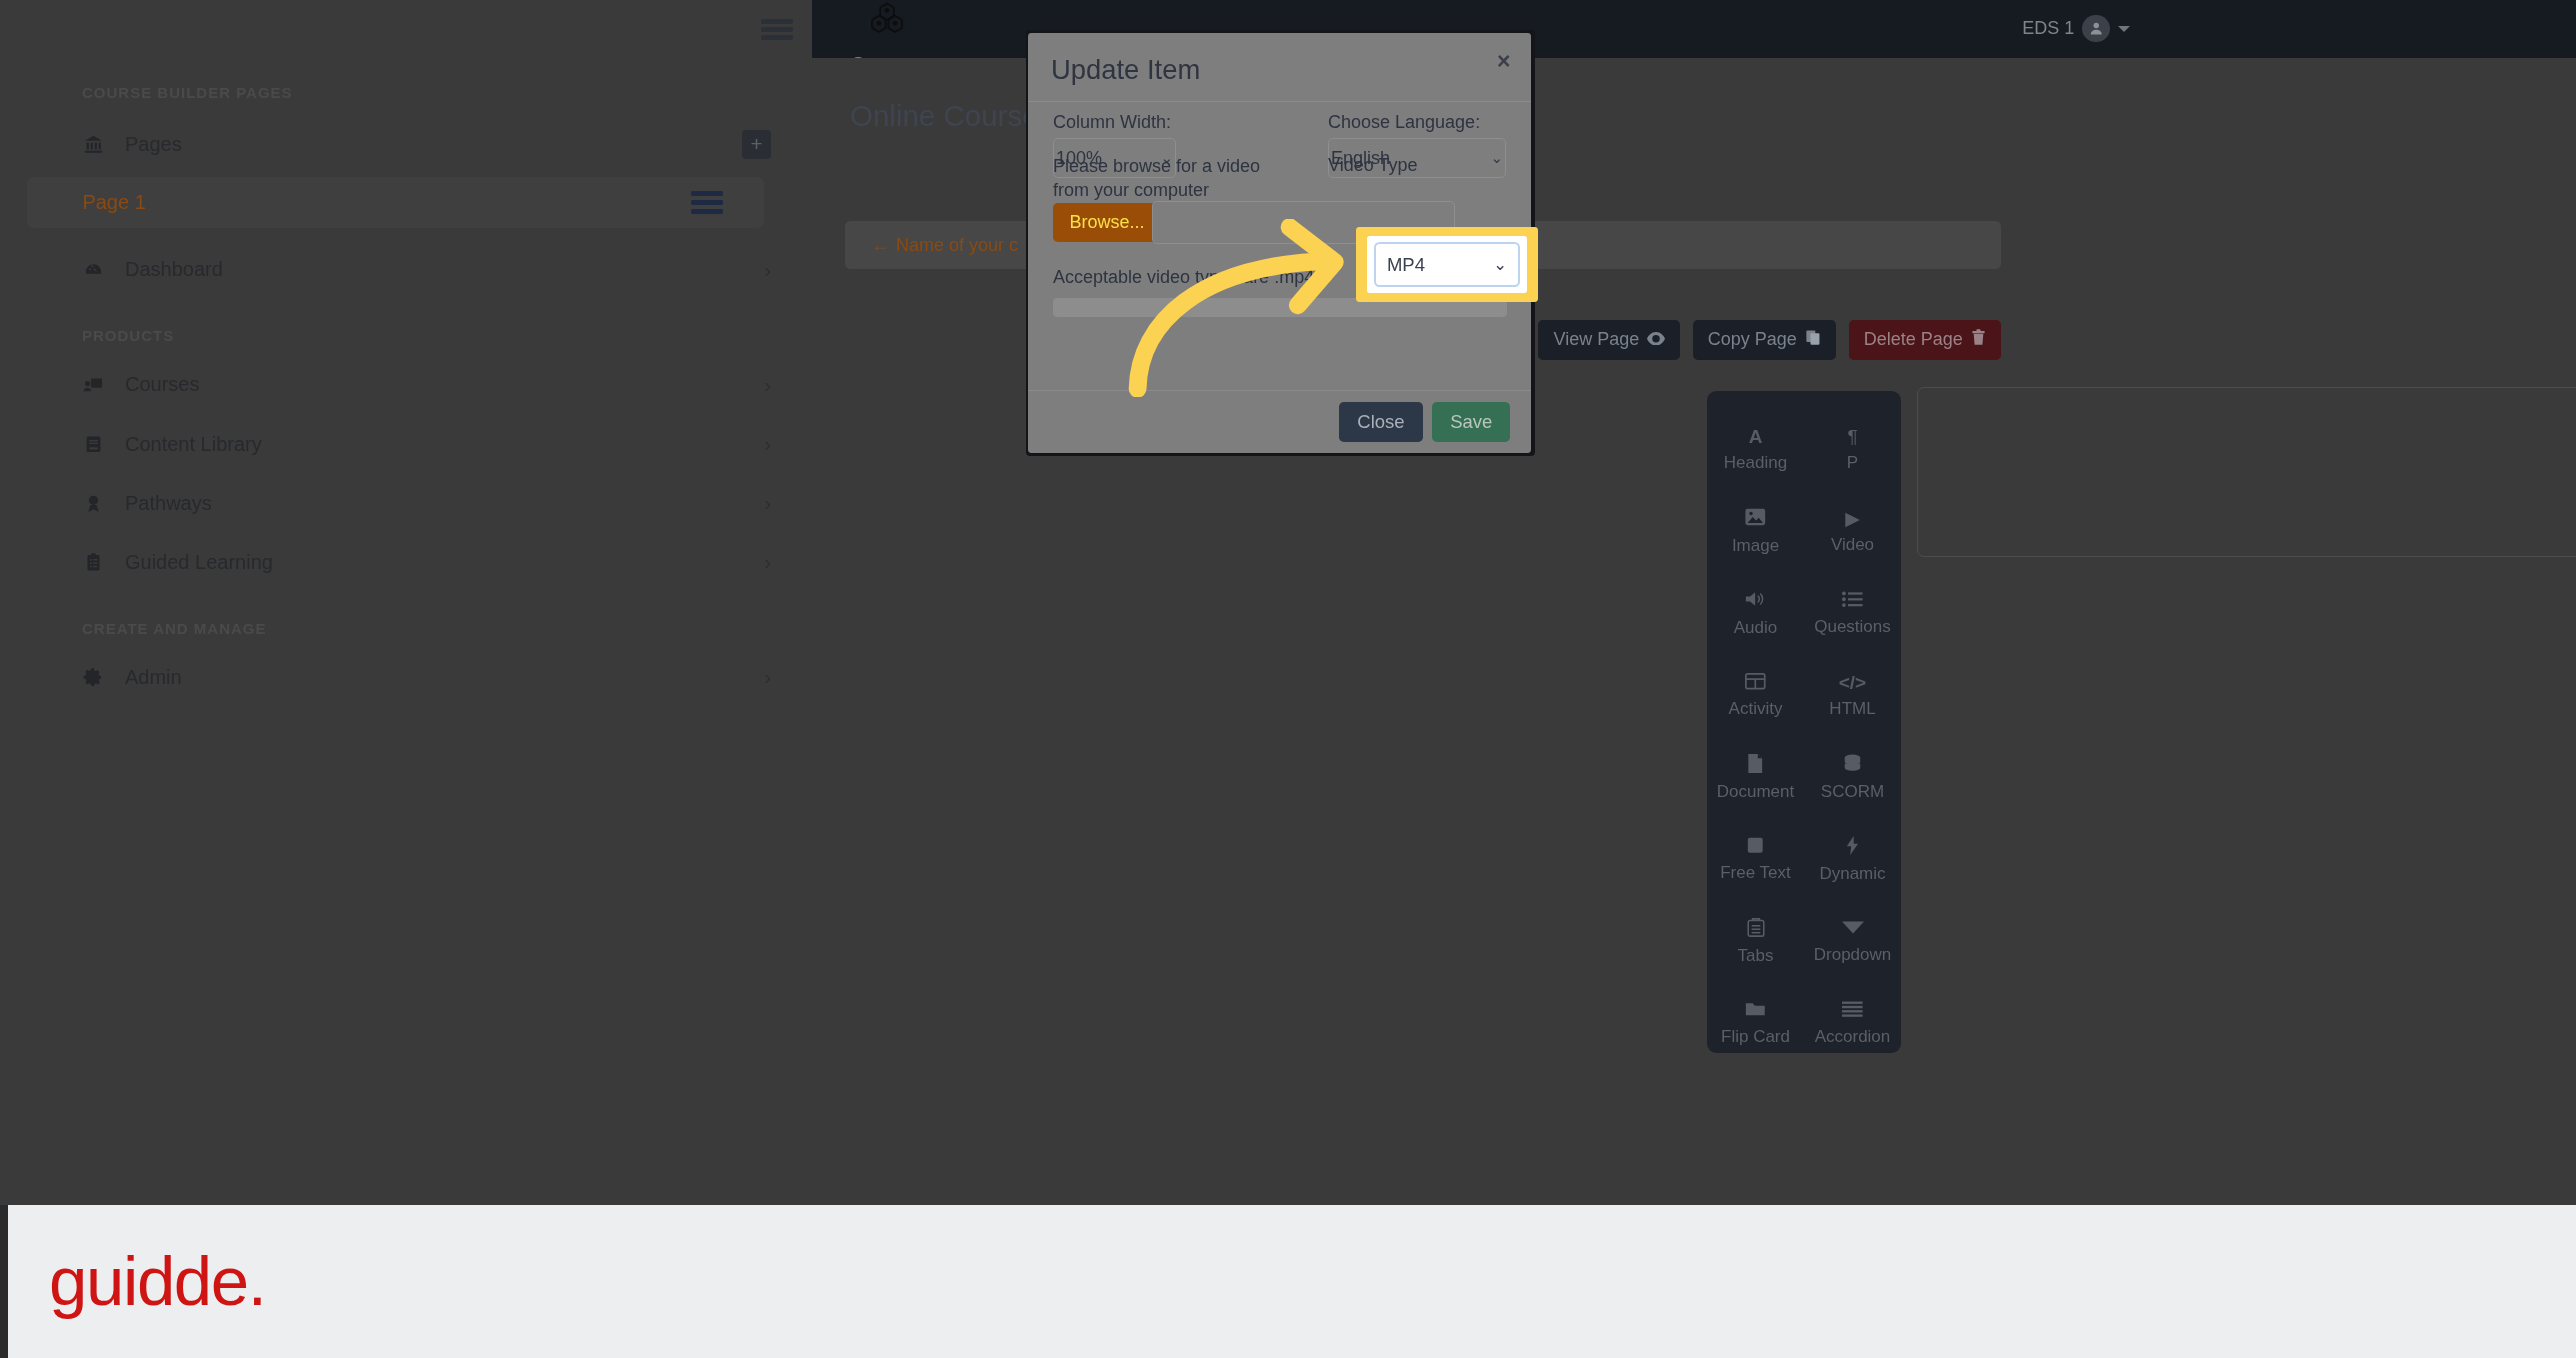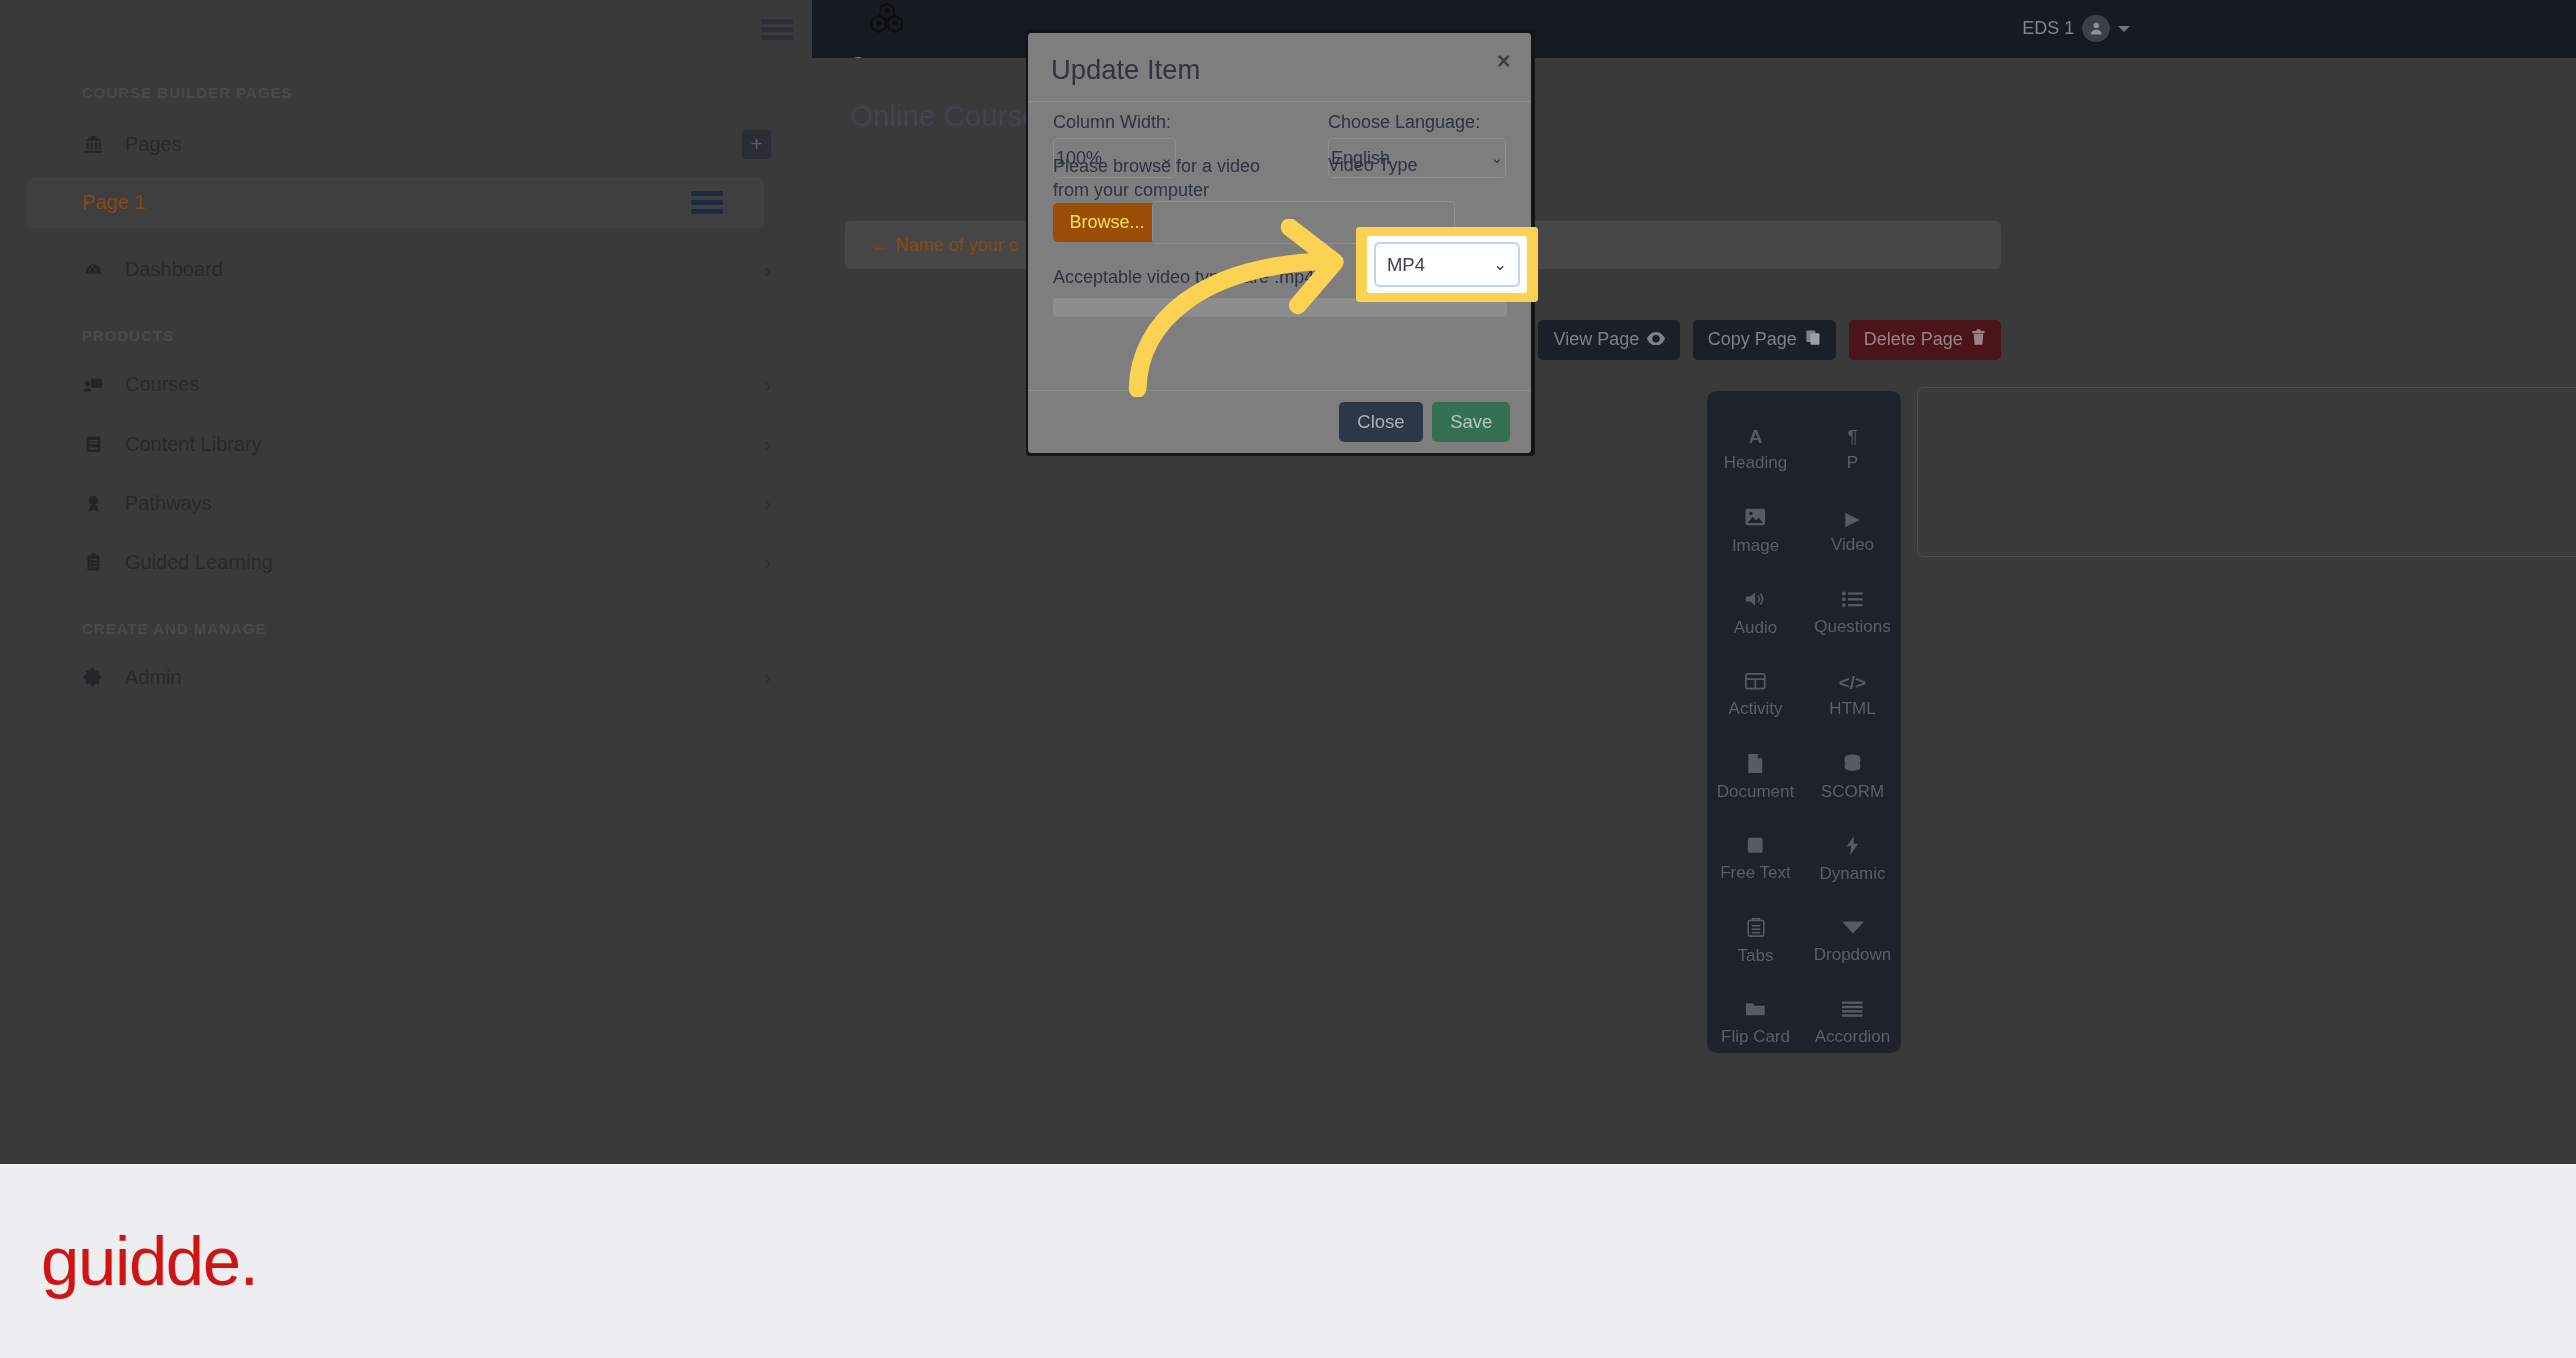--- a/index.html
+++ b/index.html
@@ -213,21 +213,21 @@
     border: 2.1px solid #bcd4f0; border-radius: 5.5px;
     display: flex; align-items: center; padding: 0 11px;
     font-size: 18.5px; color: #3a4150;
   }
   .hl-select .sel-caret { margin-left: auto; color: #3a4150; font-size: 16.5px; }
 
   .arrow-svg { position: absolute; left: 1118px; top: 219px; width: 261px; height: 178px; }
 
   
   .footer {
-    position: absolute; left: 0; right: 0; bottom: 0; height: 194px;
+    position: absolute; left: 8px; right: 0; bottom: 0; height: 153px;
     background: #edeef0;
     display: flex; align-items: center; justify-content: space-between;
     padding: 0 41px;
   }
   .guidde-logo { color: #cf1414; font-size: 69px; letter-spacing: -1.4px; }
   .made-with { color: #6d7177; font-size: 40px; }
 </style>
 </head>
 <body>
 

